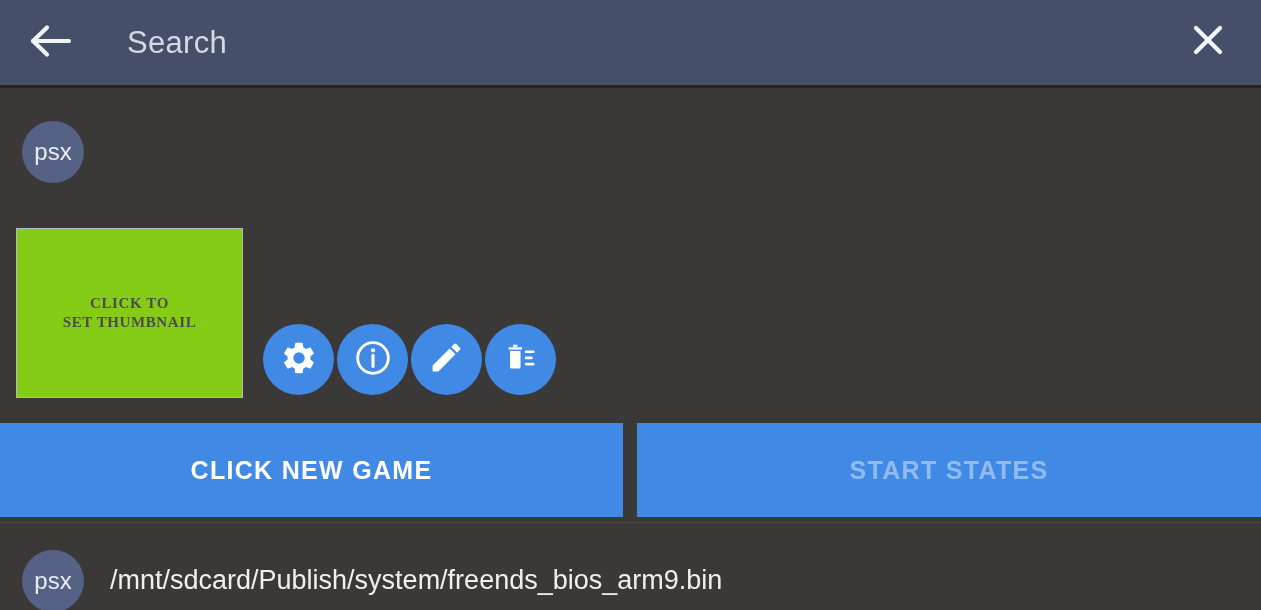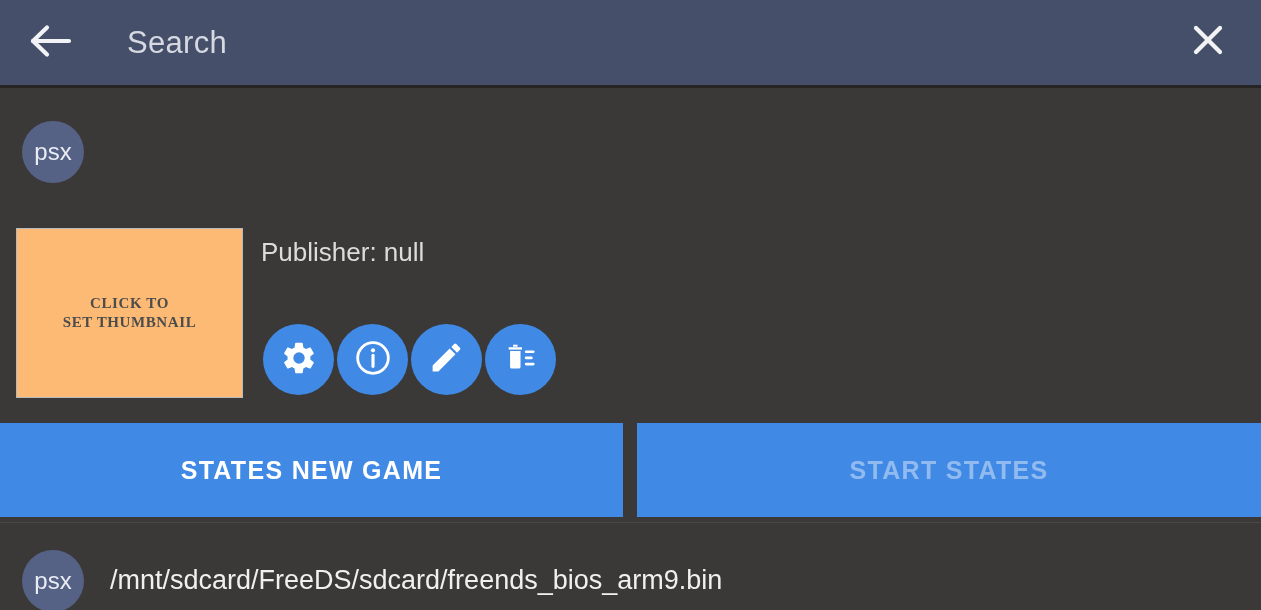--- a/index.html
+++ b/index.html
@@ -99,21 +99,21 @@
     left: 0;
     top: 228px;
     width: 1261px;
     height: 172px;
   }
   .thumb {
     position: absolute;
     left: 16px; top: 0;
     width: 227px;
     height: 170px;
-    background: #fdba74;
+    background: #84cc16;
     border: 1px solid #b7babd;
     box-sizing: border-box;
     display: flex;
     flex-direction: column;
     align-items: center;
     justify-content: center;
     cursor: pointer;
   }
   .thumb span {
     font-family: "Liberation Serif", serif;
@@ -221,21 +221,20 @@
   </div>
 
   <div class="detail">
 
     <div class="thumb">
       <span>CLICK TO</span>
       <span>SET THUMBNAIL</span>
     </div>
 
     <div class="meta">
-      <div class="meta-line">Publisher: null</div>
     </div>
 
     <div class="actions">
 
       <div class="fab">
         <span>
           <svg width="38" height="38" viewBox="0 0 24 24" fill="#ffffff" aria-hidden="true">
             <path d="M19.14 12.94a7.07 7.07 0 0 0 0-1.88l2.03-1.58a.5.5 0 0 0 .12-.62l-1.92-3.32a.5.5 0 0 0-.6-.22l-2.39.96a7.2 7.2 0 0 0-1.63-.94l-.36-2.54a.5.5 0 0 0-.49-.42h-3.84a.5.5 0 0 0-.49.42l-.36 2.54c-.59.24-1.13.56-1.63.94l-2.39-.96a.5.5 0 0 0-.6.22L2.67 8.86a.5.5 0 0 0 .12.62l2.03 1.58a7.07 7.07 0 0 0 0 1.88l-2.03 1.58a.5.5 0 0 0-.12.62l1.92 3.32c.12.21.37.3.6.22l2.39-.96c.5.38 1.04.7 1.63.94l.36 2.54c.04.24.25.42.49.42h3.84c.24 0 .45-.18.49-.42l.36-2.54c.59-.24 1.13-.56 1.63-.94l2.39.96c.23.08.48-.01.6-.22l1.92-3.32a.5.5 0 0 0-.12-.62l-2.03-1.58zM12 15.6A3.6 3.6 0 1 1 12 8.4a3.6 3.6 0 0 1 0 7.2z"></path>
           </svg>
         </span>
@@ -270,27 +269,27 @@
             <rect x="14.4" y="15" width="6.2" height="1.7" rx="0.85"></rect>
           </svg>
         </span>
       </div>
 
     </div>
   </div>
 
   <div class="btnrow">
     <div class="bigbtn primary">
-      <span class="txt">STATES NEW GAME</span>
+      <span class="txt">CLICK NEW GAME</span>
     </div>
     <div class="bigbtn secondary">
       <span class="txt">START STATES</span>
     </div>
   </div>
 
   <div class="divider" style="top:522px;"></div>
 
   <div class="row" style="top:551px;height:59px;padding-left:22px;box-sizing:border-box;">
     <div class="badge">psx</div>
-    <div class="row-label">/mnt/sdcard/FreeDS/sdcard/freends_bios_arm9.bin</div>
+    <div class="row-label">/mnt/sdcard/Publish/system/freends_bios_arm9.bin</div>
   </div>
 
 </div>
 
 </body></html>

